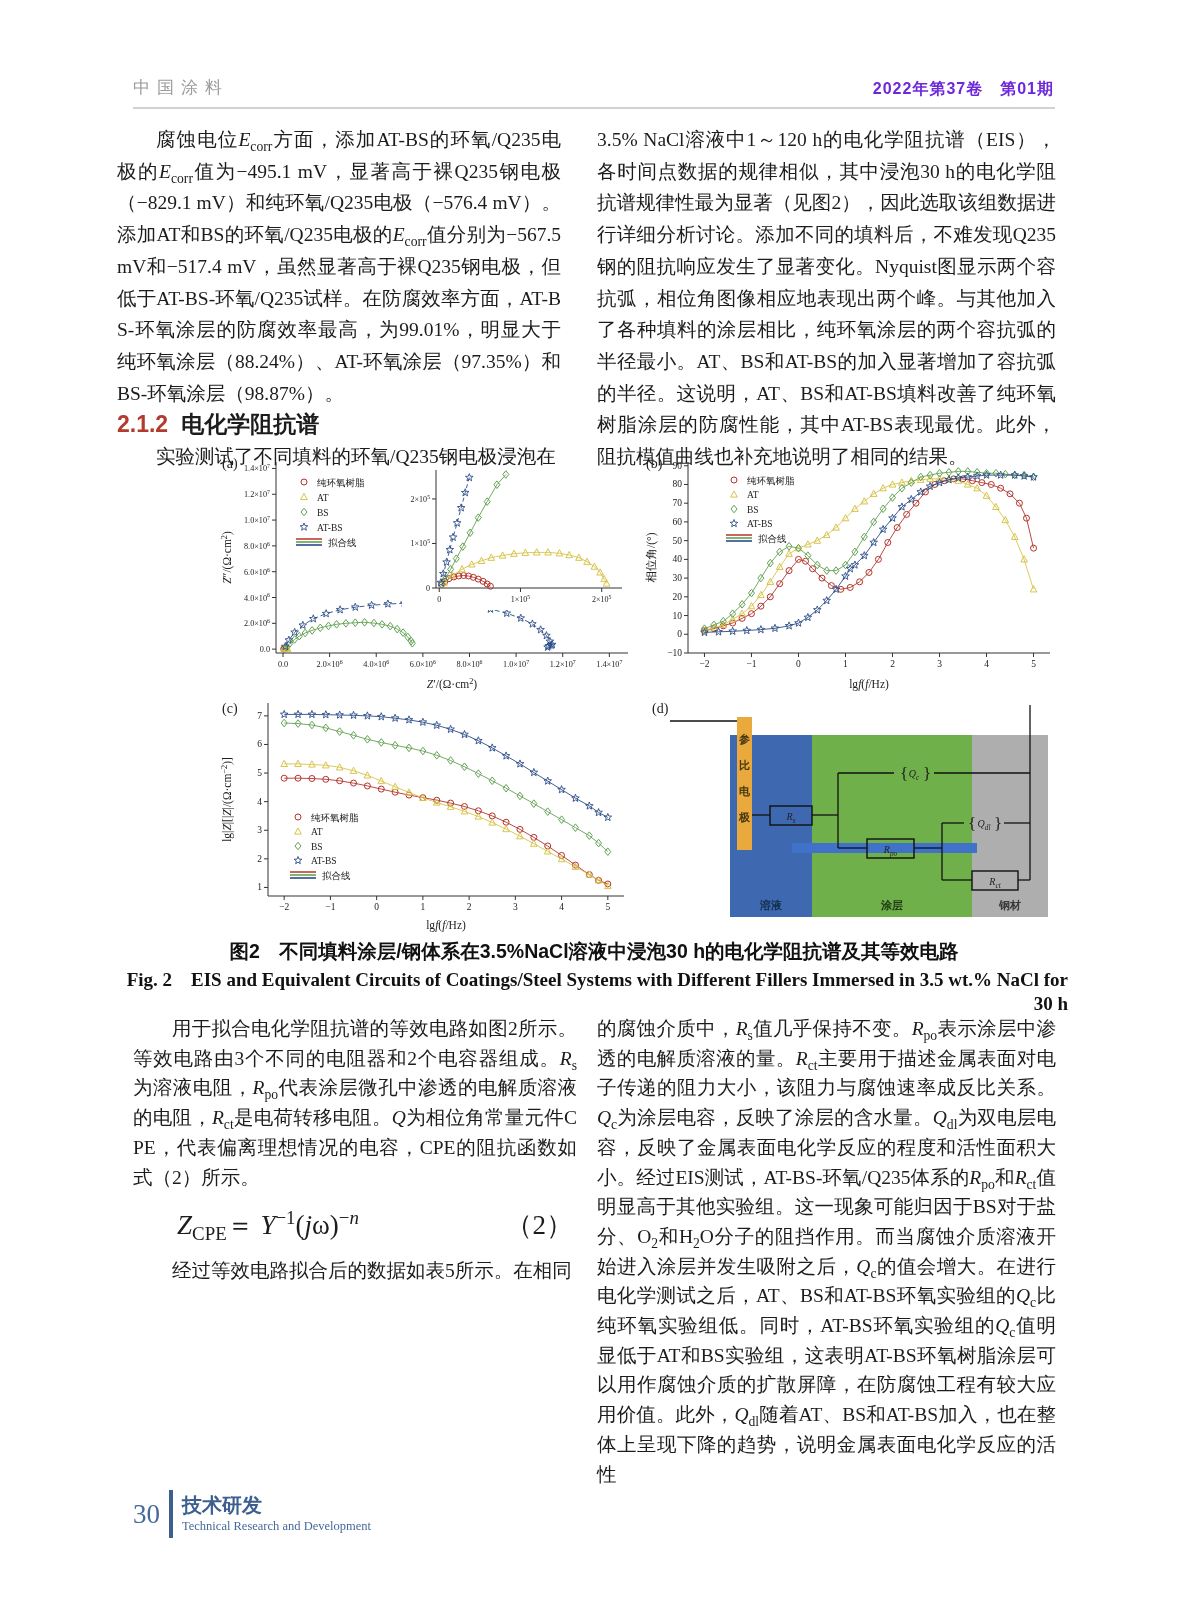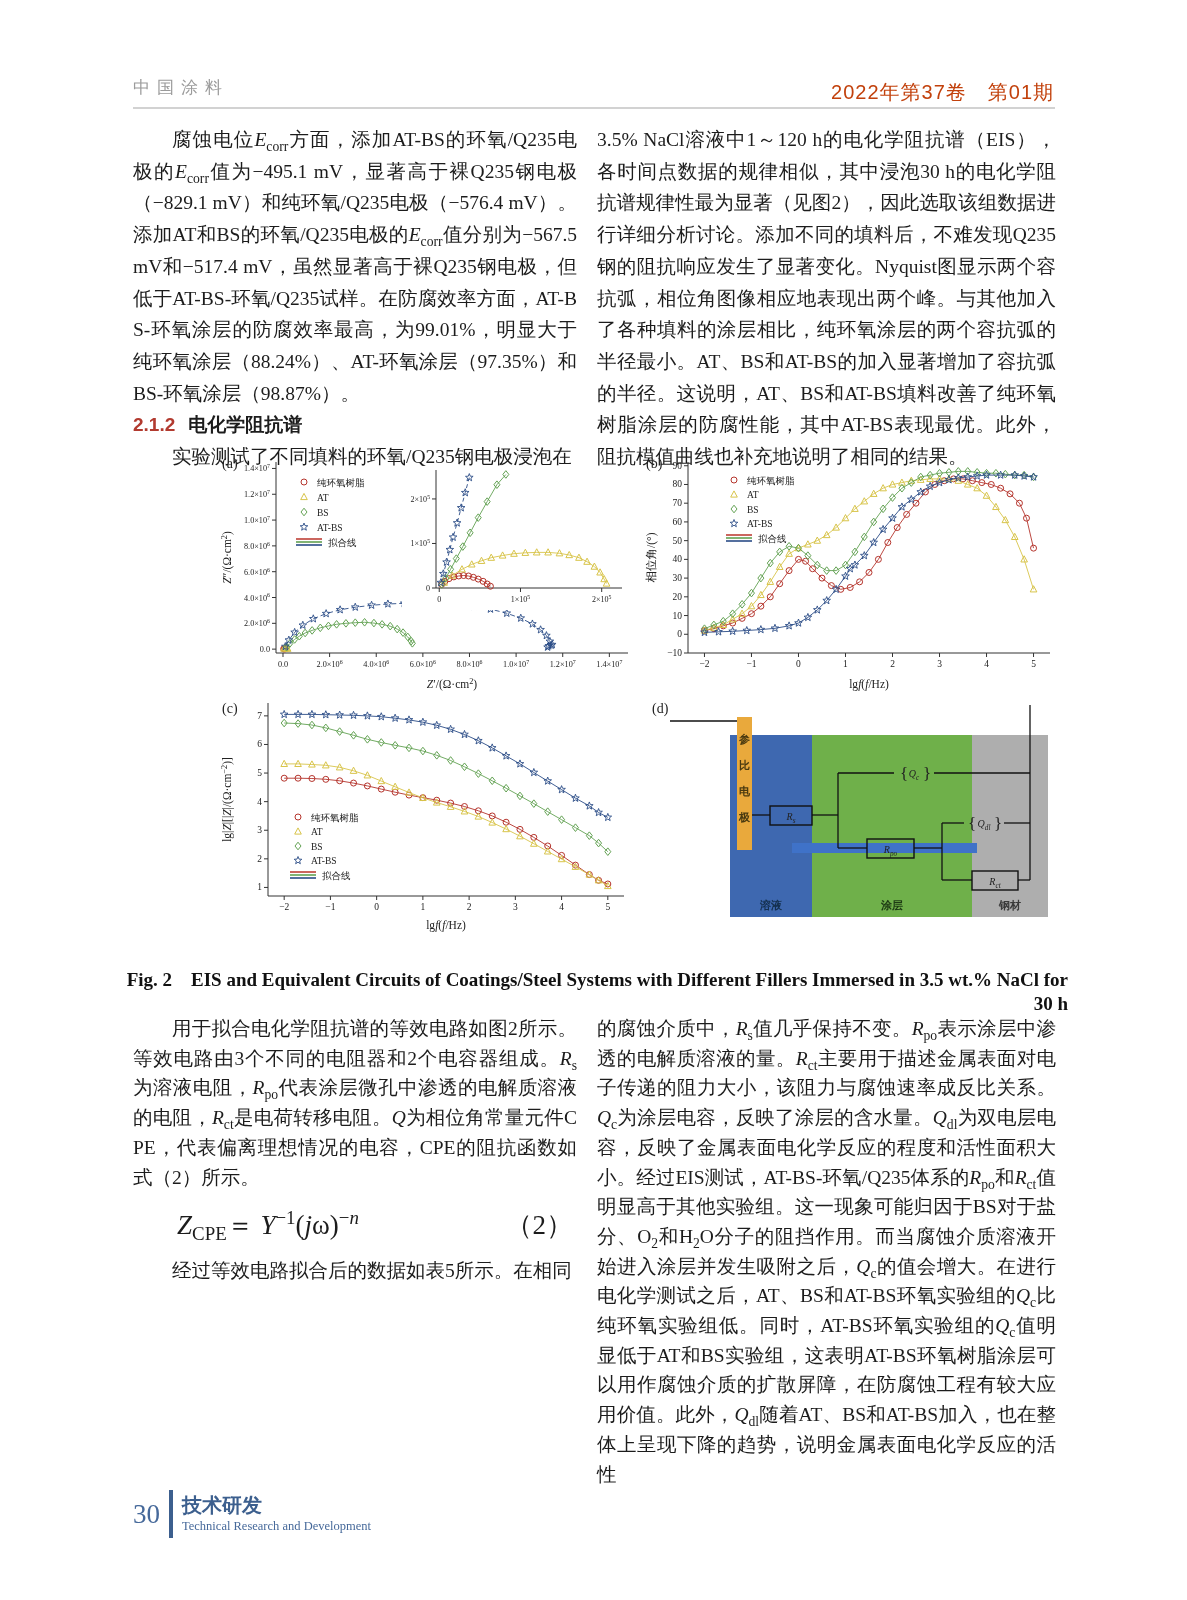--- a/index.html
+++ b/index.html
@@ -1,31 +1,31 @@
 <!DOCTYPE html>
 <html><head>
 <meta charset="utf-8">
 <style>
   html,body{margin:0;padding:0;background:#eaeaea;}
   .page{position:relative;width:1187px;height:1600px;margin:0 auto;background:#ffffff;
         font-family:"Liberation Serif",serif;color:#1c1c1c;overflow:hidden;}
   .hdr-left{position:absolute;left:133px;top:76px;font-size:17px;color:#9b9b9b;
             letter-spacing:7px;font-family:"Liberation Sans",sans-serif;}
-  .hdr-right{position:absolute;right:133px;top:79px;font-size:20px;color:#c2410c;
-             font-family:"Liberation Sans",sans-serif;letter-spacing:1px;}
+  .hdr-right{position:absolute;right:133px;top:79px;font-size:16px;color:#6d28d9;
+             font-family:"Liberation Sans",sans-serif;letter-spacing:1px;font-weight:bold;}
   .hdr-rule{position:absolute;left:133px;top:107px;width:922px;border-top:2px solid #d2d2d2;}
-  .col-lt{position:absolute;left:133px;top:124px;width:444px;}
+  .col-lt{position:absolute;left:117px;top:124px;width:444px;}
   .col-rt{position:absolute;left:597px;top:124px;width:459px;}
   .col-lb{position:absolute;left:133px;top:1014px;width:444px;}
   .col-rb{position:absolute;left:597px;top:1014px;width:459px;}
   p.body{font-size:19.5px;line-height:31.7px;text-align:justify;margin:0;
          word-break:break-all;}
   p.body2{font-size:19.5px;line-height:29.7px;text-align:justify;margin:0;word-break:break-all;}
   .indent{text-indent:2em;}
-  .section{margin:0;font-size:19px;line-height:31.7px;font-weight:700;
+  .section{margin:0;font-size:23px;line-height:31.7px;font-weight:700;
            font-family:"Liberation Sans",sans-serif;}
   .sec-no{color:#b23a2f;margin-right:13px;}
   sub,sup{font-size:70%;line-height:0;}
   i{font-family:"Liberation Serif",serif;}
   .charts{position:absolute;left:218px;top:450px;width:846px;height:484px;}
   .charts svg{position:absolute;}
   .cap-cn{position:absolute;left:133px;top:938px;width:922px;text-align:center;
           font-family:"Liberation Sans",sans-serif;font-weight:700;font-size:19.5px;color:#111;}
   .cap-en{position:absolute;left:120px;top:967px;width:948px;text-align:right;
           font-weight:700;font-size:19px;color:#111;}
@@ -629,20 +629,21 @@
         <line x1="300" y1="185" x2="330" y2="185" stroke="#111111" stroke-width="1.3" fill="none"></line>
         <rect x="330" y="176" width="46" height="19" fill="none" stroke="#111111" stroke-width="1.4"></rect>
         <text x="353" y="190" font-size="10" text-anchor="middle" fill="#222" font-family="&quot;Liberation Serif&quot;,serif" font-style="italic"><tspan>R</tspan><tspan dy="2.6" font-size="7.199999999999999">ct</tspan></text>
         <line x1="376" y1="185" x2="388" y2="185" stroke="#111111" stroke-width="1.3" fill="none"></line>
         <text x="129" y="214" font-size="11" text-anchor="middle" fill="#14304f" font-family="&quot;Liberation Sans&quot;,sans-serif" font-weight="700"><tspan>溶液</tspan></text>
         <text x="250" y="214" font-size="11" text-anchor="middle" fill="#1d3a14" font-family="&quot;Liberation Sans&quot;,sans-serif" font-weight="700"><tspan>涂层</tspan></text>
         <text x="368" y="214" font-size="11" text-anchor="middle" fill="#3a3a3a" font-family="&quot;Liberation Sans&quot;,sans-serif" font-weight="700"><tspan>钢材</tspan></text>
       </svg>
   </div>
 
+  <div class="cap-cn">图2　不同填料涂层/钢体系在3.5%NaCl溶液中浸泡30 h的电化学阻抗谱及其等效电路</div>
   <div class="cap-en">Fig. 2　EIS and Equivalent Circuits of Coatings/Steel Systems with Different Fillers Immersed in 3.5 wt.% NaCl for 30 h</div>
 
   <div class="col-lb">
     <p class="body2 indent">用于拟合电化学阻抗谱的等效电路如图2所示。等效电路由3个不同的电阻器和2个电容器组成。<i>R</i><sub>s</sub>为溶液电阻，<i>R</i><sub>po</sub>代表涂层微孔中渗透的电解质溶液的电阻，<i>R</i><sub>ct</sub>是电荷转移电阻。<i>Q</i>为相位角常量元件CPE，代表偏离理想情况的电容，CPE的阻抗函数如式（2）所示。</p>
     <div class="eq-row">
       <span><i>Z</i><sub>CPE</sub>＝ <i>Y</i><sup>−1</sup>(<i>j</i>ω)<sup>−<i>n</i></sup></span>
       <span class="eq-num">（2）</span>
     </div>
     <p class="body2 indent">经过等效电路拟合后的数据如表5所示。在相同</p>
   </div>

